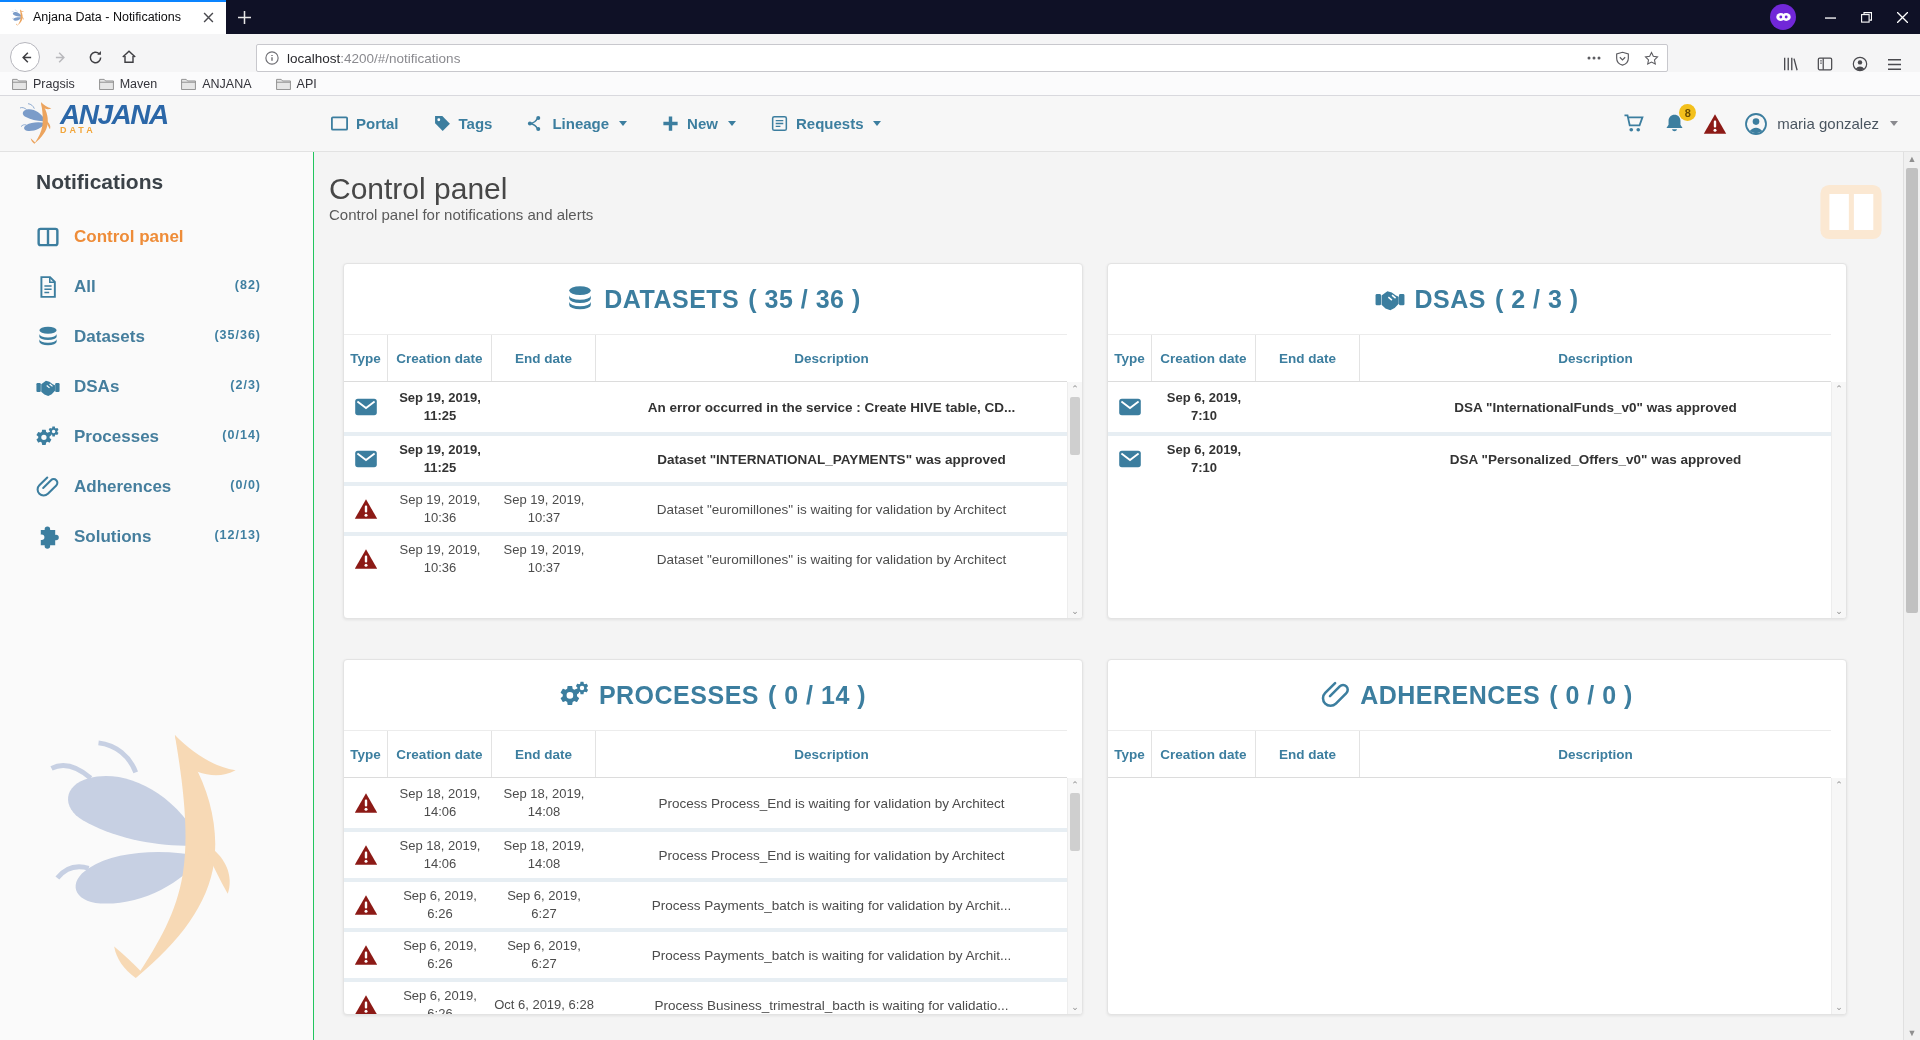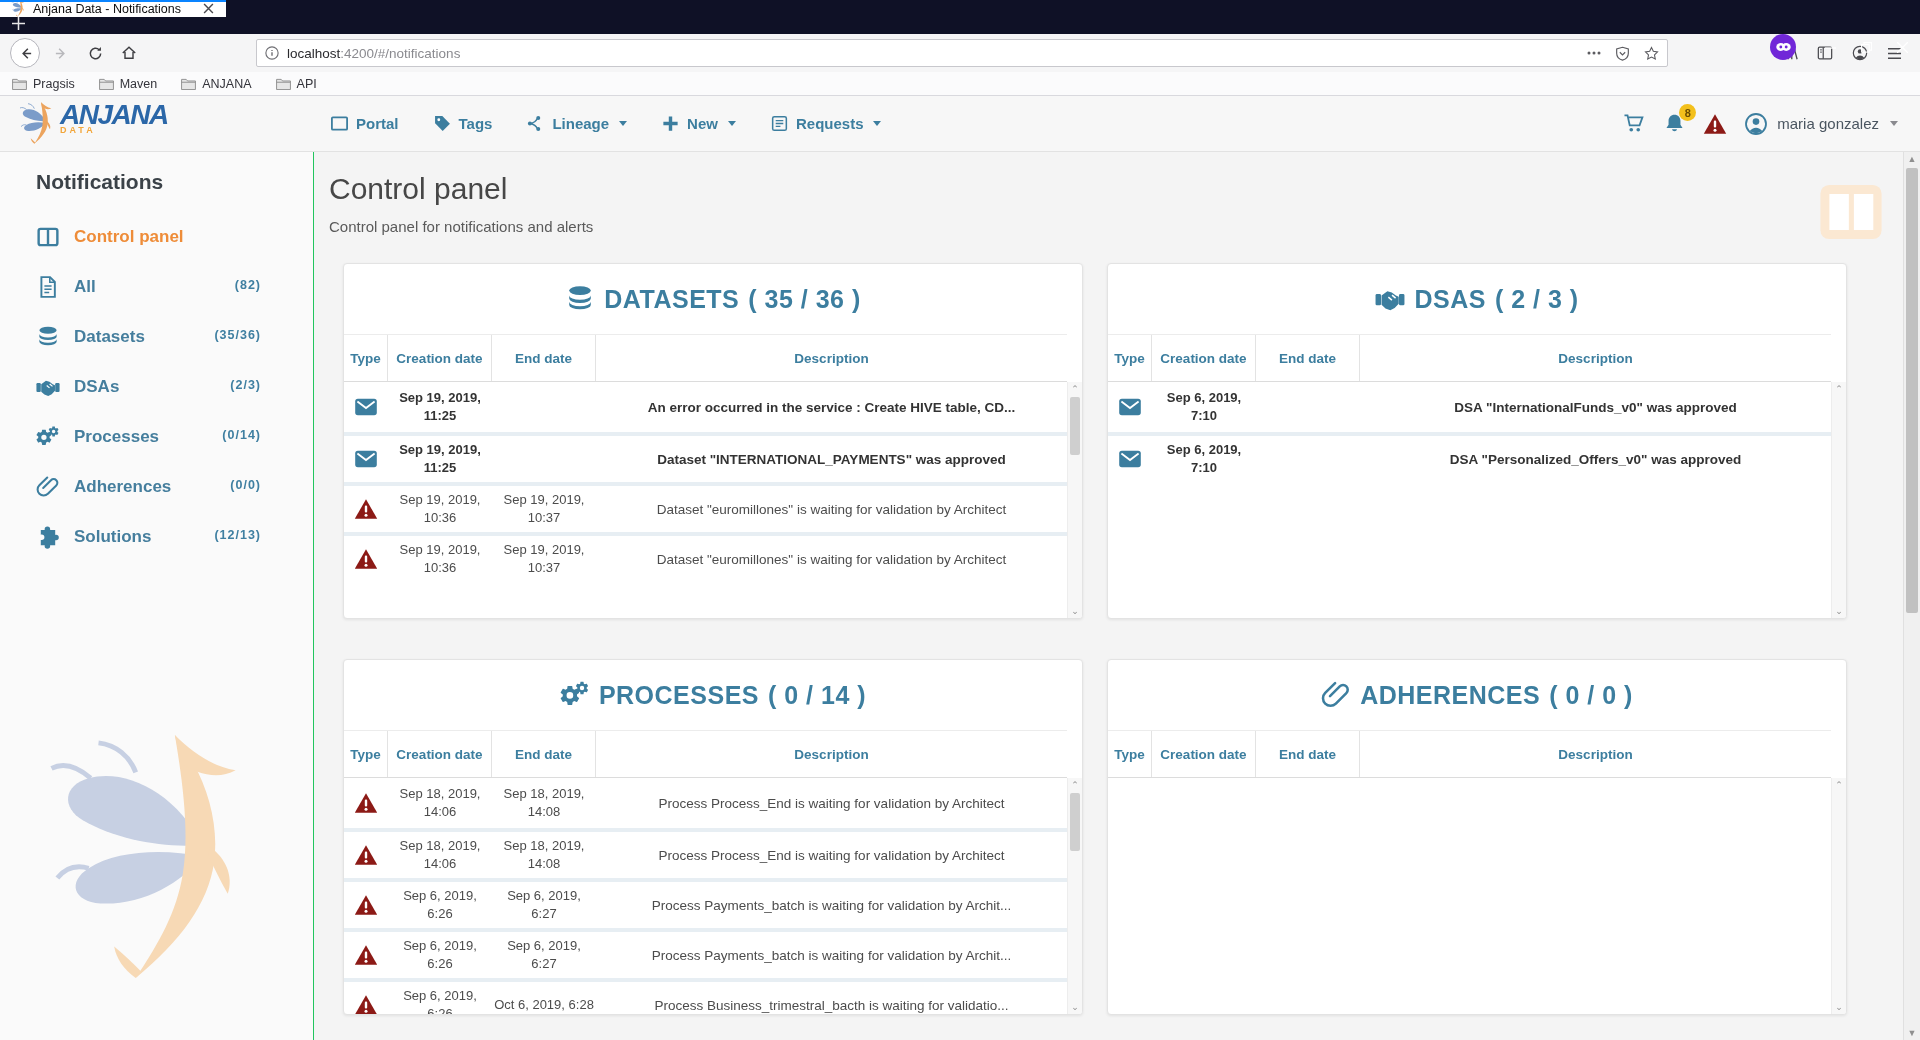--- a/index.html
+++ b/index.html
@@ -2,31 +2,31 @@
 <html><head>
 <meta charset="utf-8">
 <style>
   * { margin:0; padding:0; box-sizing:border-box; }
   html,body { width:1920px; height:1040px; overflow:hidden; }
   body { font-family:"Liberation Sans","DejaVu Sans",sans-serif; background:#f4f4f4; position:relative; }
   svg { display:block; }
   .ico { fill:currentColor; }
 
   
-  .tabbar { height:34px; background:#0f1126; display:flex; align-items:stretch; position:relative;flex-direction:column; }
+  .tabbar { height:34px; background:#0f1126; display:flex; align-items:stretch; position:relative; }
   .tab { width:226px; background:#ffffff; display:flex; align-items:center; padding:0 8px 0 10px; position:relative; }
   .tab::before { content:""; position:absolute; top:0; left:0; right:0; height:2px; background:#0a84ff; }
   .tab-title { font-size:12.5px; color:#0c0c0d; flex:1; margin-left:7px; white-space:nowrap; overflow:hidden; }
   .tab-close { color:#4a4a4f; cursor:pointer; padding:2px 4px; }
   .newtab { width:36px; display:flex; align-items:center; justify-content:center; color:#e6e6e6; }
   .win-group { margin-left:auto; display:flex; align-items:center; }
   .mask-badge { width:26px; height:26px; border-radius:50%; background:#7127d8; display:flex; align-items:center; justify-content:center; margin-right:16px; }
   .winbtn { width:36px; height:34px; display:flex; align-items:center; justify-content:center; color:#fff; }
 
-  .toolbar { height:38px; background:#f5f5f6; display:flex; align-items:center; padding:0 10px; }
+  .toolbar { height:38px; background:#f5f5f6; display:flex; align-items:flex-end; padding:0 10px; }
   .tbtn { width:30px; height:30px; display:flex; align-items:center; justify-content:center; color:#3e3e42; }
   .tbtn.disabled { color:#b8b8bc; }
   .back-circle { width:30px; height:30px; border:1px solid #b6b6bd; border-radius:50%; background:#fff; display:flex; align-items:center; justify-content:center; color:#3e3e42; }
   .urlbar { margin-left:112px; width:1412px; height:28px; background:#fff; border:1px solid #c8c8cd; border-radius:2px; display:flex; align-items:center; padding:0 8px; }
   .url-info { color:#6f6f74; margin-right:8px; }
   .url-text { font-size:13.5px; flex:1; white-space:nowrap; overflow:hidden; }
   .url-host { color:#2a2a2e; }
   .url-path { color:#8a8a8f; }
   .url-actions { display:flex; align-items:center; gap:14px; color:#5c5c61; }
   .toolbar-right { margin-left:auto; display:flex; align-items:center; gap:19px; padding-right:8px; color:#4a4a4f; }
@@ -58,21 +58,21 @@
   .sidebar-menu { position:absolute; top:60px; left:0; right:0; }
   .side-item { position:relative; min-height:50px; display:flex; align-items:center; padding:6px 0 6px 36px; cursor:pointer; }
   .side-icon { width:24px; height:24px; color:#3c7e9f; margin-right:14px; flex:none; }
   .side-label { font-size:17px; font-weight:600; color:#457e9d; max-width:140px; line-height:1.25; }
   .side-item.active .side-label { color:#ee8c38; }
   .side-count { position:absolute; right:52px; top:16px; font-size:12.5px; font-weight:700; color:#3f7fa1; letter-spacing:1px; }
   .watermark { position:absolute; left:28px; bottom:56px; }
 
   .content { position:absolute; left:315px; top:0; right:17px; bottom:0; background:#f4f4f4; overflow:hidden; }
   .page-title { position:absolute; left:14px; top:20px; font-size:30px; font-weight:400; color:#474747; }
-  .page-subtitle { position:absolute; left:14px; top:66px; font-size:15px; color:#5a5a5a; }
+  .page-subtitle { position:absolute; left:14px; top:54px; font-size:15px; color:#5a5a5a; }
   .layout-icon { position:absolute; right:16px; top:24px; }
 
   .card { position:absolute; width:740px; height:356px; background:#fff; border:1px solid #e3e3e3; border-radius:4px; box-shadow:0 1px 3px rgba(0,0,0,.08); overflow:hidden; }
   .card:nth-child(1){ left:28px; top:111px; }
   .card:nth-child(2){ left:792px; top:111px; }
   .card:nth-child(3){ left:28px; top:507px; }
   .card:nth-child(4){ left:792px; top:507px; }
   .card-head { height:70px; display:flex; align-items:center; justify-content:center; gap:9px; }
   .hicon { width:30px; height:30px; color:#3c7e9f; }
   .card-title, .card-count { font-size:25px; font-weight:700; color:#3c7e9f; letter-spacing:0.5px; }

